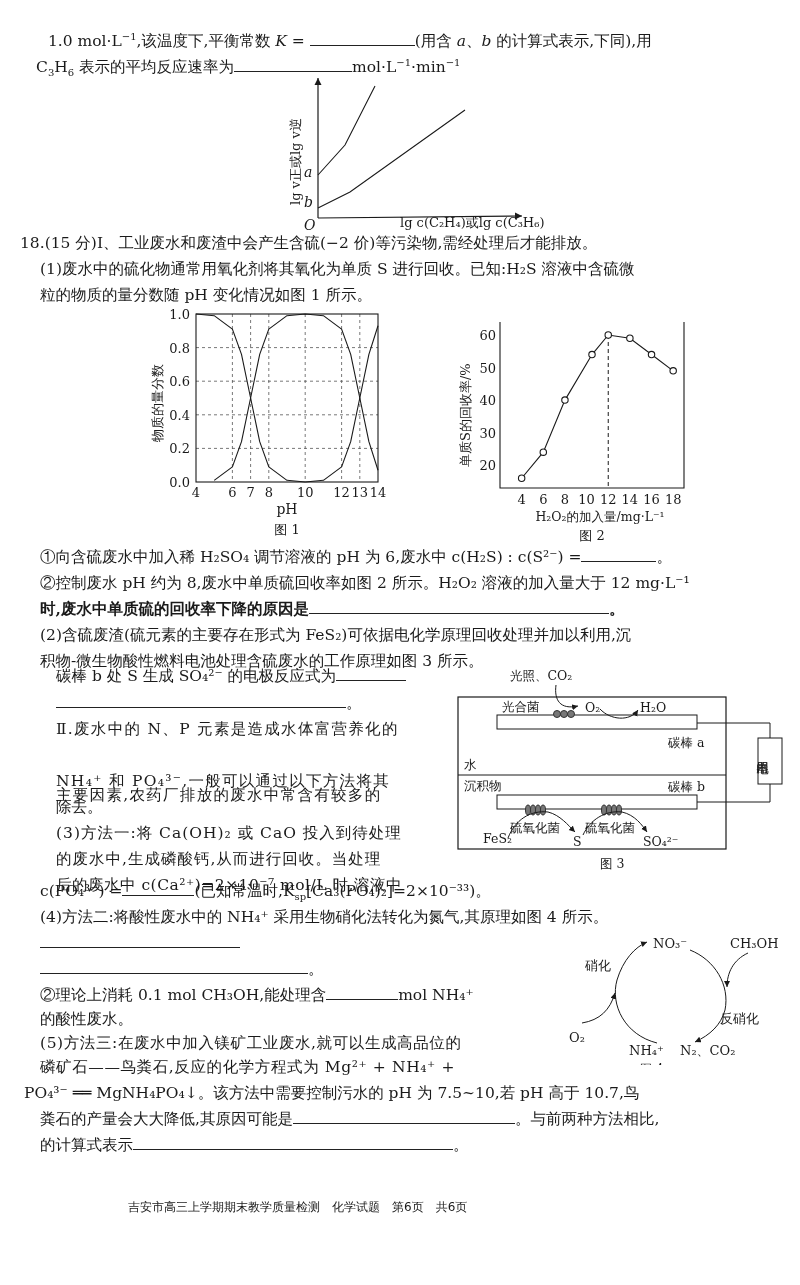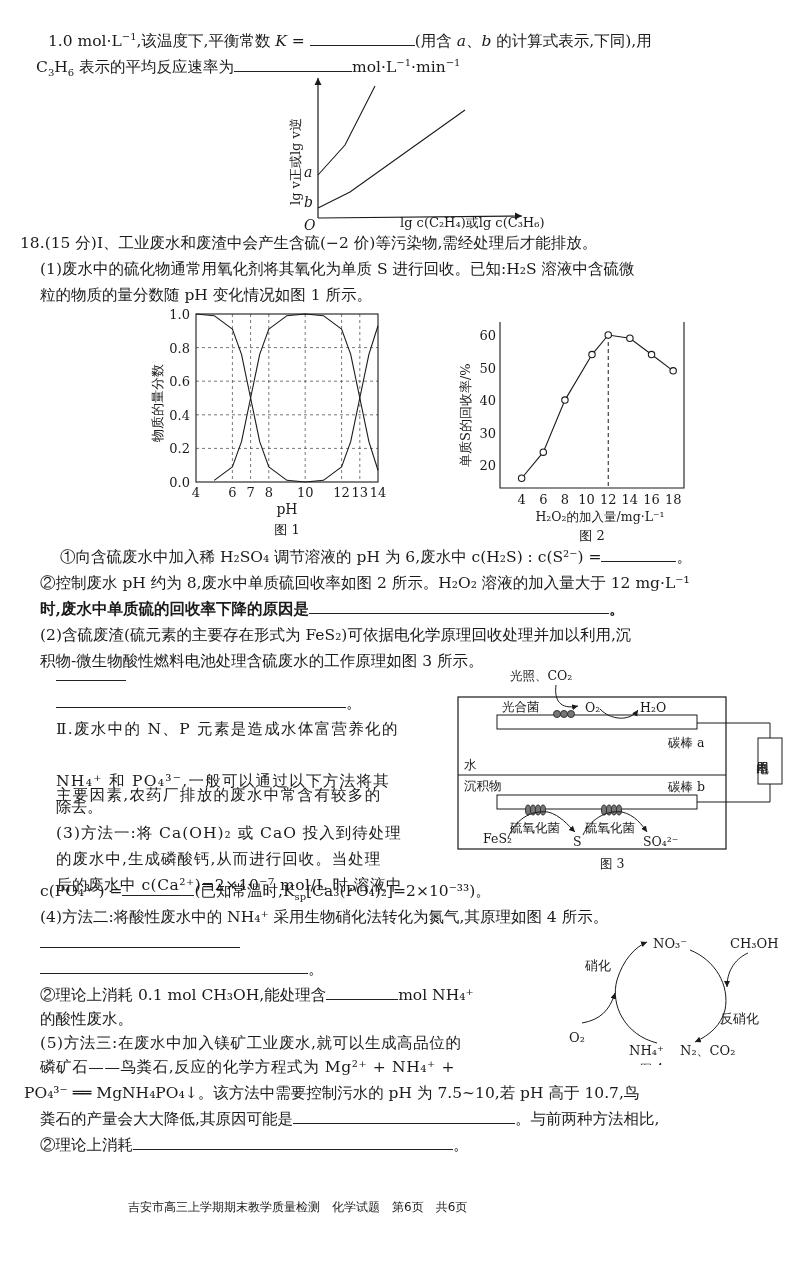--- a/index.html
+++ b/index.html
@@ -99,31 +99,31 @@
     <circle cx="152" cy="36.54901960784312" r="3.2" fill="#fff" stroke="#1a1a1a" stroke-width="1.1"></circle>
     <circle cx="168.23529411764707" cy="17.019607843137265" r="3.2" fill="#fff" stroke="#1a1a1a" stroke-width="1.1"></circle>
     <circle cx="189.8823529411765" cy="20.274509803921575" r="3.2" fill="#fff" stroke="#1a1a1a" stroke-width="1.1"></circle>
     <circle cx="211.52941176470588" cy="36.54901960784312" r="3.2" fill="#fff" stroke="#1a1a1a" stroke-width="1.1"></circle>
     <circle cx="233.1764705882353" cy="52.823529411764696" r="3.2" fill="#fff" stroke="#1a1a1a" stroke-width="1.1"></circle>
     <text x="160" y="203" text-anchor="middle" font-size="12.5">H₂O₂的加入量/mg·L⁻¹</text>
     <text transform="translate(30,149) rotate(-90)" font-size="13">单质S的回收率/%</text>
     <text x="152" y="222" text-anchor="middle" font-size="13">图 2</text>
   </svg>
 
-<div class="line" style="left:40px;top:546px;margin-left:20px;">
+<div class="line" style="left:40px;top:546px;">
   <span>①向含硫废水中加入稀 H₂SO₄ 调节溶液的 pH 为 6,废水中 c(H₂S) : c(S²⁻) =</span><span class="blank" style="width:75px"></span><span>。</span>
 </div>
 <div class="line" style="left:40px;top:572px;">②控制废水 pH 约为 8,废水中单质硫回收率如图 2 所示。H₂O₂ 溶液的加入量大于 12 mg·L⁻¹</div>
 <div class="line" style="left:40px;top:598px;font-weight:bold;">
   <span>时,废水中单质硫的回收率下降的原因是</span><span class="blank" style="width:300px"></span><span>。</span>
 </div>
 <div class="line" style="left:40px;top:624px;">(2)含硫废渣(硫元素的主要存在形式为 FeS₂)可依据电化学原理回收处理并加以利用,沉</div>
 <div class="line" style="left:40px;top:650px;">积物-微生物酸性燃料电池处理含硫废水的工作原理如图 3 所示。</div>
 <div class="line" style="left:56px;top:665px;">
-  <span class="blank" style="width:70px"></span>
+  <span>碳棒 b 处 S 生成 SO₄²⁻ 的电极反应式为</span><span class="blank" style="width:70px"></span>
 </div>
 <div class="line" style="left:56px;top:692px;">
   <span class="blank" style="width:290px"></span><span>。</span>
 </div>
 
 <div class="line" style="left:56px;top:718px;letter-spacing:1.3px">Ⅱ.废水中的 N、P 元素是造成水体富营养化的</div>
 <div class="line" style="left:56px;top:784px;letter-spacing:1.3px">主要因素,农药厂排放的废水中常含有较多的</div>
 <div class="line" style="left:56px;top:770px;letter-spacing:1.3px">NH₄⁺ 和 PO₄³⁻,一般可以通过以下方法将其</div>
 <div class="line" style="left:56px;top:796px;">除去。</div>
 <div class="line" style="left:56px;top:822px;letter-spacing:1px">(3)方法一:将 Ca(OH)₂ 或 CaO 投入到待处理</div>
@@ -190,21 +190,21 @@
   <span>②理论上消耗 0.1 mol CH₃OH,能处理含</span><span class="blank" style="width:72px"></span><span>mol NH₄⁺</span>
 </div>
 <div class="line" style="left:40px;top:1008px;">的酸性废水。</div>
 <div class="line" style="left:40px;top:1032px;letter-spacing:0.6px">(5)方法三:在废水中加入镁矿工业废水,就可以生成高品位的</div>
 <div class="line" style="left:40px;top:1056px;letter-spacing:0.6px">磷矿石——鸟粪石,反应的化学方程式为 Mg²⁺ + NH₄⁺ +</div>
 <div class="line" style="left:24px;top:1082px;">PO₄³⁻ ══ MgNH₄PO₄↓。该方法中需要控制污水的 pH 为 7.5~10,若 pH 高于 10.7,鸟</div>
 <div class="line" style="left:40px;top:1108px;">
   <span>粪石的产量会大大降低,其原因可能是</span><span class="blank" style="width:222px"></span><span>。与前两种方法相比,</span>
 </div>
 <div class="line" style="left:40px;top:1134px;">
-  <span>②理论上消耗</span><span class="blank" style="width:320px"></span><span>。</span>
+  <span>的计算式表示</span><span class="blank" style="width:320px"></span><span>。</span>
 </div>
 
 <svg class="abs" style="left:545px;top:925px" width="250" height="140">
   <path d="M112,118 C80,110 65,80 72,55 C78,35 90,22 102,17" fill="none" stroke="#1a1a1a" marker-end="url(#arr)"></path>
   <path d="M145,25 C170,35 185,60 180,85 C176,100 165,110 150,117" fill="none" stroke="#1a1a1a" marker-end="url(#arr)"></path>
   <path d="M37,98 C55,95 65,85 70,68" fill="none" stroke="#1a1a1a" marker-end="url(#arr)"></path>
   <path d="M203,28 C188,35 182,48 182,62" fill="none" stroke="#1a1a1a" marker-end="url(#arr)"></path>
   <text x="108" y="23" font-size="13">NO₃⁻</text>
   <text x="185" y="23" font-size="13">CH₃OH</text>
   <text x="40" y="45" font-size="13">硝化</text>

